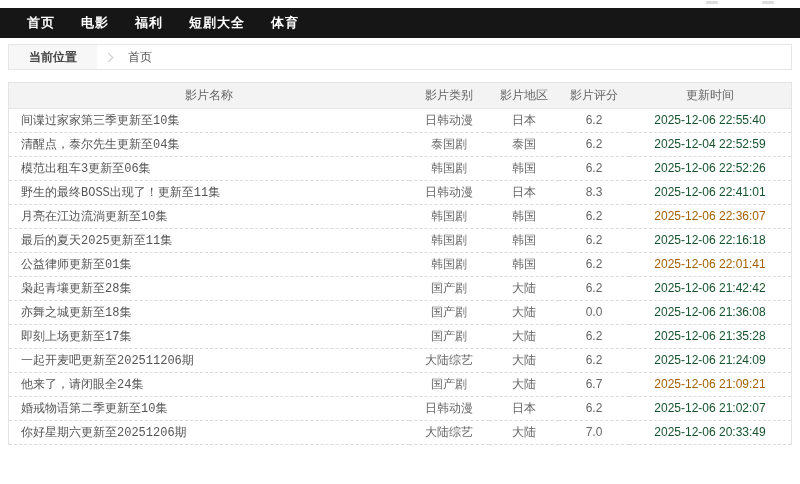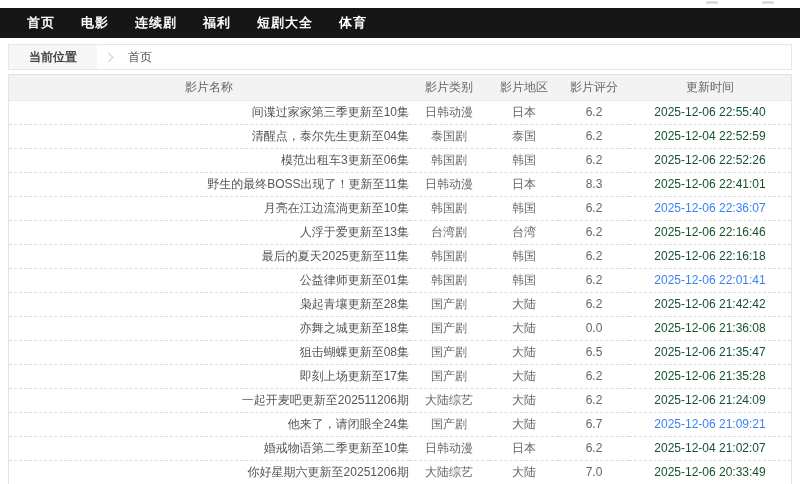--- a/index.html
+++ b/index.html
@@ -20,50 +20,49 @@
   
   .crumbbar { margin:6px 8px 0 8px; height:26px; border:1px solid #e6e6e6; background:#fff;
               display:flex; align-items:center; font-size:12px; }
   .crumb-label { background:#f7f7f7; height:100%; display:flex; align-items:center;
                  padding:0 20px; color:#444; font-weight:bold; }
   .crumb-arrow { width:7px; height:7px; border-top:1px solid #ccc; border-right:1px solid #ccc;
                  transform:rotate(45deg); margin-left:8px; flex:none; }
   .crumb-home { color:#555; margin-left:16px; text-decoration:none; cursor:pointer; }
 
   
-  .listbox { margin:4px 8px; border:1px solid #e3e3e3; border-bottom:none; }
+  .listbox { margin:12px 8px; border:1px solid #e3e3e3; border-bottom:none; }
   table { width:100%; border-collapse:collapse; table-layout:fixed; font-size:12px; }
   col.c-name-col   { width:400px; }
   col.c-cat-col    { width:80px; }
   col.c-region-col { width:70px; }
   col.c-rating-col { width:70px; }
   col.c-time-col   { width:162px; }
   thead th { background:#f3f3f3; height:25px; font-weight:normal; color:#666;
              border-bottom:1px solid #e7e7e7; text-align:center; }
   tbody td { height:24px; border-bottom:1px dashed #dcdcdc; color:#666; text-align:center;
              white-space:nowrap; overflow:hidden; }
-  td.c-name { text-align:right; padding-left:12px; }
+  td.c-name { text-align:left; padding-left:12px;font-family:Liberation Mono, monospace; }
   td.c-name a { color:#555; text-decoration:none; cursor:pointer; }
   td.c-time.red  { color:#14532d; }
-  td.c-time.gray { color:#3b82f6; }
+  td.c-time.gray { color:#a16207; }
 </style>
 </head>
 <body>
 
 <div class="topstrip">
   <span class="remnant r1"></span>
   <span class="remnant r2"></span>
 </div>
 
 <nav class="mainnav">
   <a>首页</a>
 
   <a>电影</a>
 
-  <a>连续剧</a>
 
 
 
   <a>福利</a>
 
   <a>短剧大全</a>
 
   <a>体育</a>
 </nav>
 
@@ -135,29 +134,20 @@
   <tr>
     <td class="c-name">
       <a>月亮在江边流淌更新至10集</a>
     </td>
     <td class="c-cat">韩国剧</td>
     <td class="c-region">韩国</td>
     <td class="c-rating">6.2</td>
     <td class="c-time gray">2025-12-06 22:36:07</td>
   </tr>
 
-  <tr>
-    <td class="c-name">
-      <a>人浮于爱更新至13集</a>
-    </td>
-    <td class="c-cat">台湾剧</td>
-    <td class="c-region">台湾</td>
-    <td class="c-rating">6.2</td>
-    <td class="c-time red">2025-12-06 22:16:46</td>
-  </tr>
 
   <tr>
     <td class="c-name">
       <a>最后的夏天2025更新至11集</a>
     </td>
     <td class="c-cat">韩国剧</td>
     <td class="c-region">韩国</td>
     <td class="c-rating">6.2</td>
     <td class="c-time red">2025-12-06 22:16:18</td>
   </tr>
@@ -185,29 +175,20 @@
   <tr>
     <td class="c-name">
       <a>亦舞之城更新至18集</a>
     </td>
     <td class="c-cat">国产剧</td>
     <td class="c-region">大陆</td>
     <td class="c-rating">0.0</td>
     <td class="c-time red">2025-12-06 21:36:08</td>
   </tr>
 
-  <tr>
-    <td class="c-name">
-      <a>狙击蝴蝶更新至08集</a>
-    </td>
-    <td class="c-cat">国产剧</td>
-    <td class="c-region">大陆</td>
-    <td class="c-rating">6.5</td>
-    <td class="c-time red">2025-12-06 21:35:47</td>
-  </tr>
 
   <tr>
     <td class="c-name">
       <a>即刻上场更新至17集</a>
     </td>
     <td class="c-cat">国产剧</td>
     <td class="c-region">大陆</td>
     <td class="c-rating">6.2</td>
     <td class="c-time red">2025-12-06 21:35:28</td>
   </tr>
@@ -232,21 +213,21 @@
     <td class="c-time gray">2025-12-06 21:09:21</td>
   </tr>
 
   <tr>
     <td class="c-name">
       <a>婚戒物语第二季更新至10集</a>
     </td>
     <td class="c-cat">日韩动漫</td>
     <td class="c-region">日本</td>
     <td class="c-rating">6.2</td>
-    <td class="c-time red">2025-12-04 21:02:07</td>
+    <td class="c-time red">2025-12-06 21:02:07</td>
   </tr>
 
   <tr>
     <td class="c-name">
       <a>你好星期六更新至20251206期</a>
     </td>
     <td class="c-cat">大陆综艺</td>
     <td class="c-region">大陆</td>
     <td class="c-rating">7.0</td>
     <td class="c-time red">2025-12-06 20:33:49</td>

